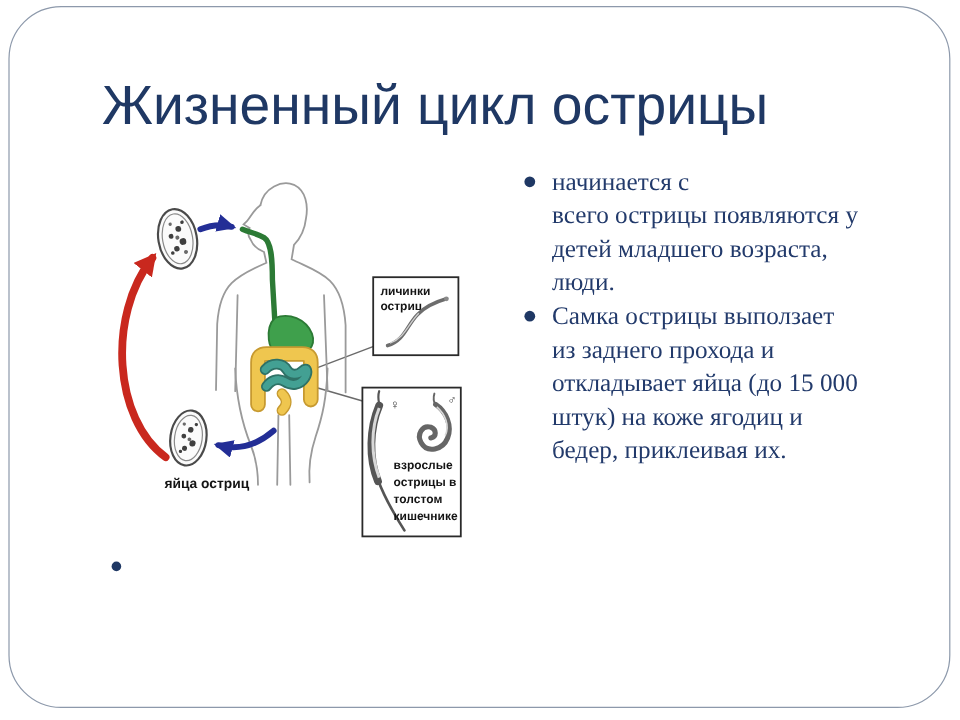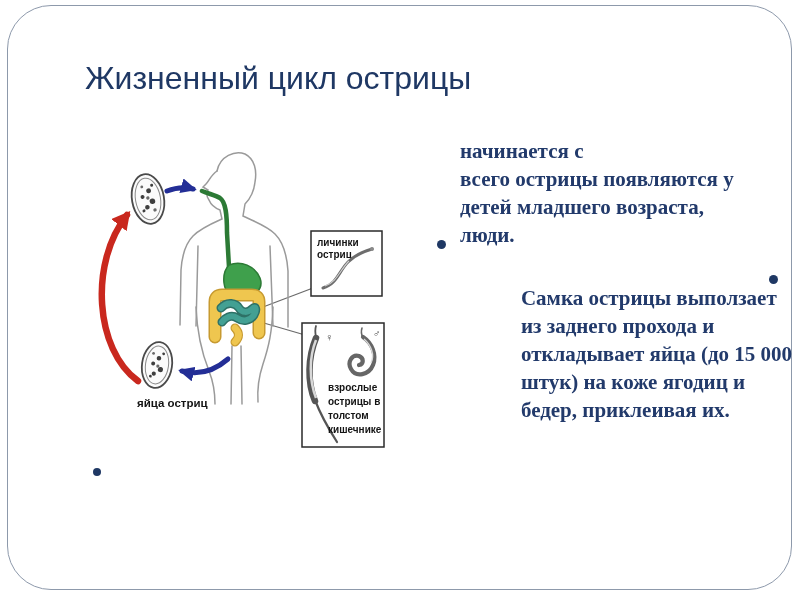--- a/index.html
+++ b/index.html
@@ -8,30 +8,30 @@
     font-family:"Liberation Sans", sans-serif;overflow:hidden;
   }
   .slide-frame{
     position:absolute;left:7px;top:5px;width:785px;height:585px;
     border:1.5px solid #8d99ab;border-radius:44px;background:#ffffff;
     box-sizing:border-box;
   }
   .slide-title{
     position:absolute;left:85px;top:60px;width:640px;
     font-family:"Liberation Sans", sans-serif;
-    font-size:32px;font-weight:400;color:#1f3864;letter-spacing:0px;
+    font-size:46px;font-weight:400;color:#1f3864;letter-spacing:0px;
     white-space:nowrap;
   }
   .diagram-svg{position:absolute;left:85px;top:145px;}
   .right-col{
     position:absolute;left:437px;top:137px;width:355px;
     font-family:"Liberation Serif", serif;color:#223a6b;
   }
-  .bullet-row{display:flex;align-items:flex-end;font-weight:bold;}
-  .bullet-row + .bullet-row{margin-top:16px;flex-direction:column;}
+  .bullet-row{display:flex;align-items:flex-start;}
+  .bullet-row + .bullet-row{}
   .bullet-dot{
     flex:0 0 auto;width:9px;height:9px;border-radius:50%;
     background:#1f3864;margin:10px 14px 0 0;
   }
   .bullet-lines{font-size:21px;line-height:28px;}
   .left-note{
     position:absolute;left:93px;top:459px;width:320px;
     font-family:"Liberation Serif", serif;color:#223a6b;
   }
   .left-note .bullet-dot{width:8px;height:8px;margin-top:9px;}

